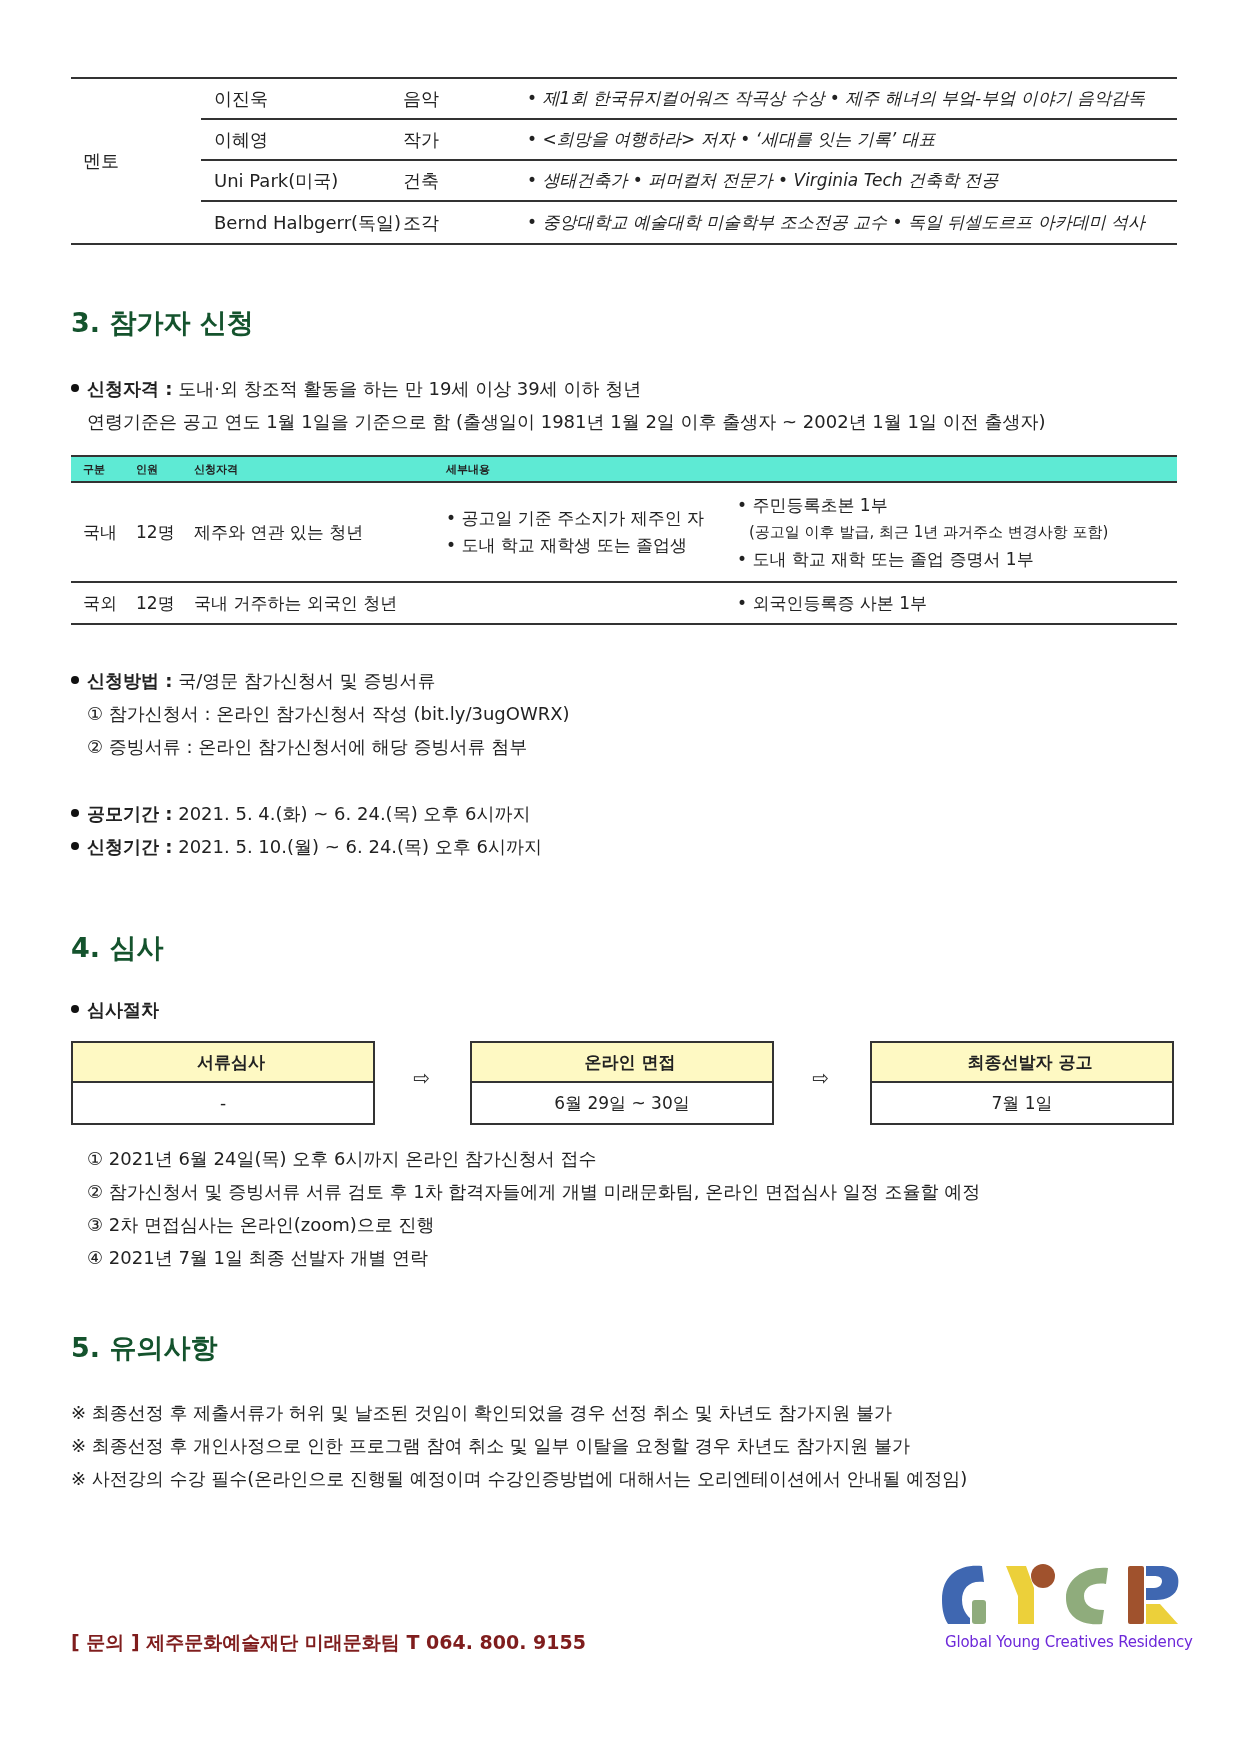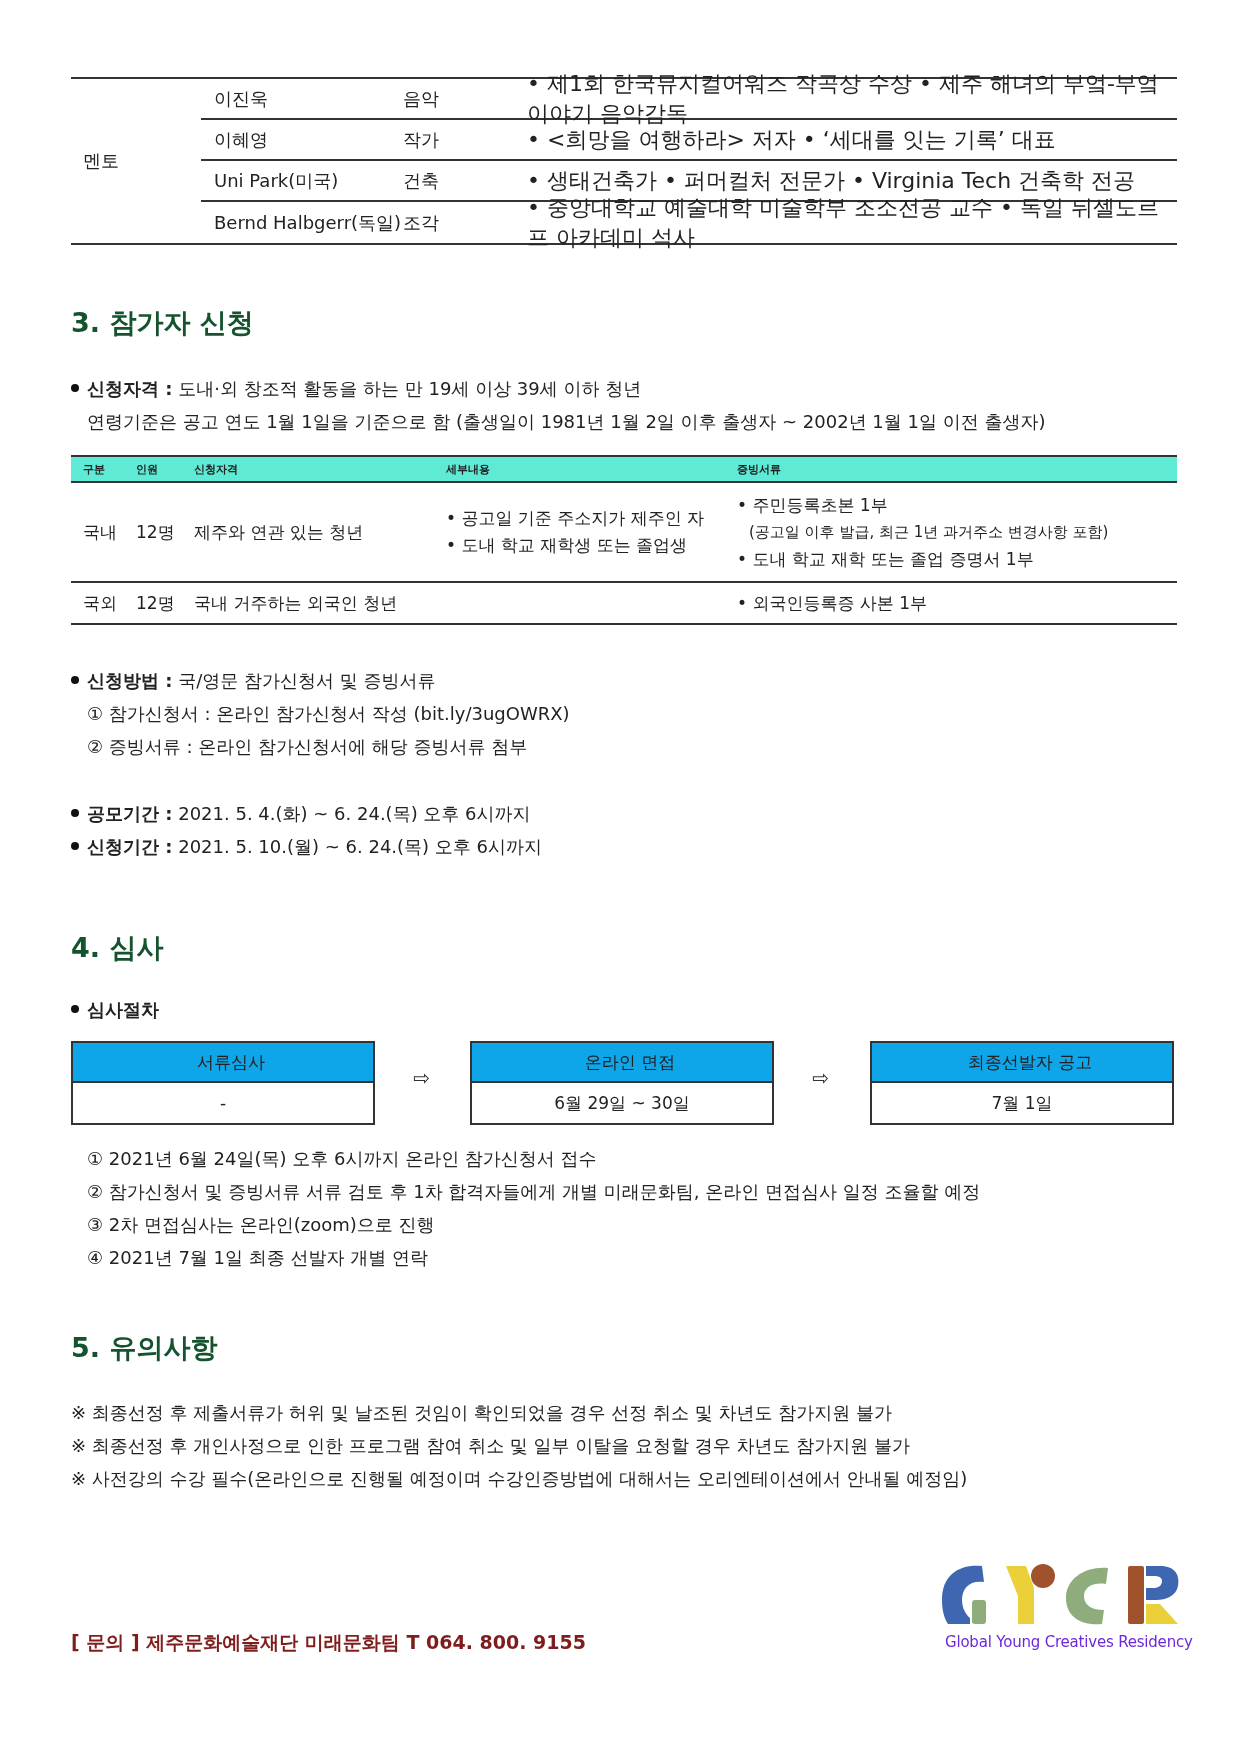--- a/index.html
+++ b/index.html
@@ -11,21 +11,21 @@
     overflow: hidden;
   }
 
   
   .mentor-table { position: absolute; left: 71px; top: 77px; width: 1106px; border-top: 2px solid #333; border-bottom: 2px solid #333; }
   .mentor-label { position: absolute; left: 12px; top: 0; height: 100%; display: flex; align-items: center; font-size: 18px; }
   .mentor-row { position: relative; margin-left: 130px; height: 41px; display: flex; align-items: center; font-size: 18px; border-bottom: 2px solid #333; }
   .mentor-row:last-child { border-bottom: none; }
   .mentor-row .m-name { width: 202px; padding-left: 13px; }
   .mentor-row .m-field { width: 124px; }
-  .mentor-row .m-desc { flex: 1; font-size: 22px; }
+  .mentor-row .m-desc { flex: 1; font-size: 17px; font-style: italic; }
 
   h2.section { position: absolute; left: 71px; font-size: 27px; font-weight: bold; color: #14532d; }
 
   .bullet-line { position: absolute; left: 71px; font-size: 18px; line-height: 34px; white-space: nowrap; }
   .bullet-line .dot { display: inline-block; width: 8px; height: 8px; border-radius: 50%; background: #111; margin-right: 8px; vertical-align: middle; position: relative; top: -2px; }
   .bullet-line b { font-weight: bold; }
   .indent { position: absolute; left: 87px; font-size: 18px; line-height: 34px; white-space: nowrap; }
 
   
   .app-table { position: absolute; left: 71px; top: 455px; width: 1106px; border-top: 2px solid #333; border-bottom: 2px solid #333; }
@@ -36,21 +36,21 @@
   .c1 { width: 65px; padding-left: 12px; }
   .c2 { width: 58px; }
   .c3 { width: 252px; }
   .c4 { width: 291px; }
   .c5 { flex: 1; }
   .c4 div, .c5 div { line-height: 27px; }
   .c5 .small { font-size: 15px; padding-left: 12px; }
 
   
   .proc-box { position: absolute; top: 1041px; width: 304px; border: 2px solid #333; }
-  .proc-head { height: 40px; background: #0ea5e9; border-bottom: 2px solid #333; display: flex; align-items: center; justify-content: center; font-weight: normal; font-size: 17px; padding-left: 16px; }
+  .proc-head { height: 40px; background: #fef9c3; border-bottom: 2px solid #333; display: flex; align-items: center; justify-content: center; font-weight: bold; font-size: 17px; padding-left: 16px; }
   .proc-body { height: 40px; display: flex; align-items: center; justify-content: center; font-size: 17px; }
   .proc-arrow { position: absolute; top: 1066px; font-size: 20px; color: #333; }
 
   .footer-contact { position: absolute; left: 71px; top: 1630px; font-size: 19px; font-weight: bold; color: #7f1d1d; white-space: nowrap; }
   .logo { position: absolute; left: 940px; top: 1560px; width: 240px; }
   .logo-caption { position: absolute; left: 945px; top: 1633px; font-size: 15px; color: #6d28d9; white-space: nowrap; letter-spacing: -0.2px; }
 </style>
 </head>
 <body>
 
@@ -84,21 +84,20 @@
   <span class="dot"></span><b>신청자격 :</b><span> 도내·외 창조적 활동을 하는 만 19세 이상 39세 이하 청년</span>
 </div>
 <div class="indent" style="top:405px;">연령기준은 공고 연도 1월 1일을 기준으로 함 (출생일이 1981년 1월 2일 이후 출생자 ~ 2002년 1월 1일 이전 출생자)</div>
 
 <div class="app-table">
   <div class="app-head">
     <span class="c1">구분</span>
     <span class="c2">인원</span>
     <span class="c3">신청자격</span>
     <span class="c4">세부내용</span>
-    <span class="c5">증빙서류</span>
   </div>
   <div class="app-row r1">
     <span class="c1">국내</span>
     <span class="c2">12명</span>
     <span class="c3">제주와 연관 있는 청년</span>
     <span class="c4">
       <div>• 공고일 기준 주소지가 제주인 자</div>
       <div>• 도내 학교 재학생 또는 졸업생</div>
     </span>
     <span class="c5">

